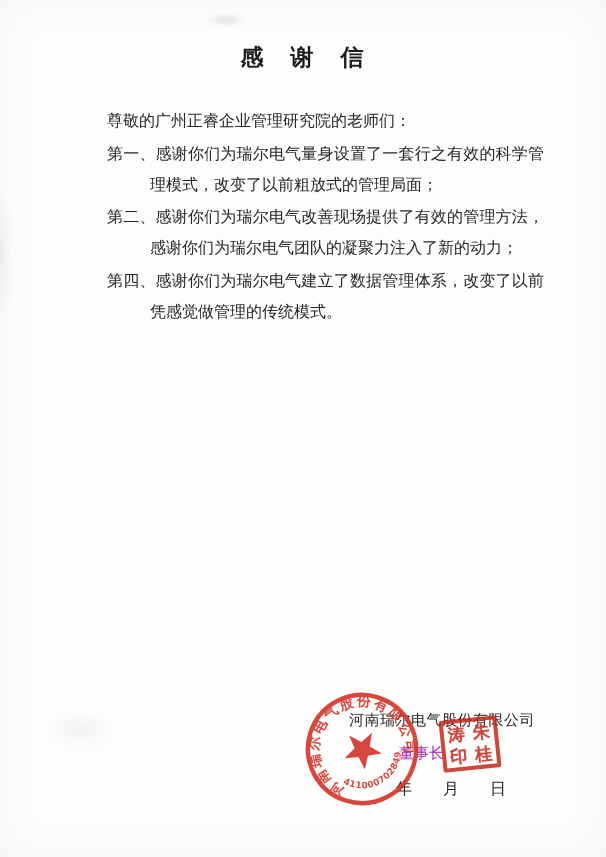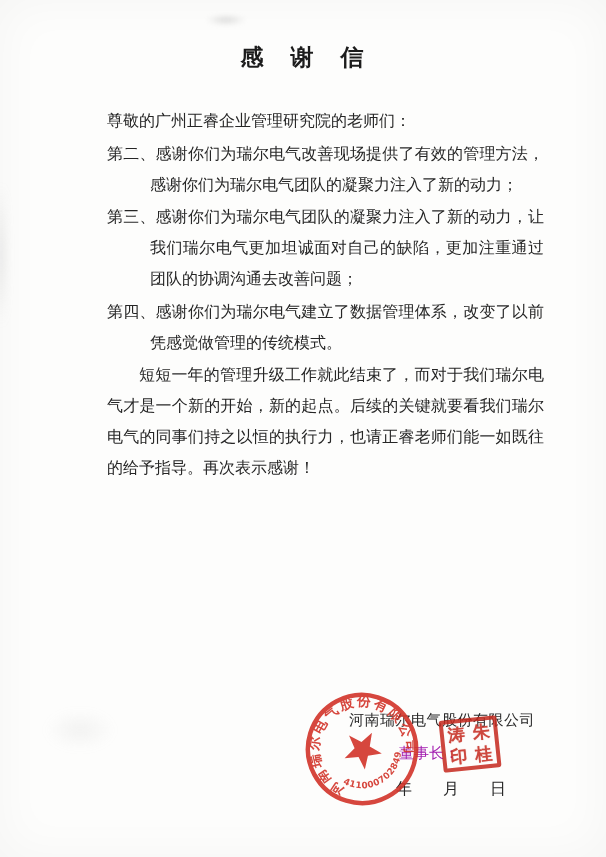--- a/index.html
+++ b/index.html
@@ -85,24 +85,23 @@
 <div class="page">
 
   <div class="smudge smudge-top"></div>
   <div class="smudge smudge-left"></div>
   <div class="smudge smudge-bottom"></div>
 
   <div class="title">感　谢　信</div>
 
   <div class="body-text">
     <p>尊敬的广州正睿企业管理研究院的老师们：</p>
+    <p class="item">第一、感谢你们为瑞尔电气量身设置了一套行之有效的科学管理模式，改变了以前粗放式的管理局面；</p>
     <p class="item">第二、感谢你们为瑞尔电气改善现场提供了有效的管理方法，感谢你们为瑞尔电气团队的凝聚力注入了新的动力；</p>
-    <p class="item">第三、感谢你们为瑞尔电气团队的凝聚力注入了新的动力，让我们瑞尔电气更加坦诚面对自己的缺陷，更加注重通过团队的协调沟通去改善问题；</p>
     <p class="item">第四、感谢你们为瑞尔电气建立了数据管理体系，改变了以前凭感觉做管理的传统模式。</p>
-    <p class="indent2">短短一年的管理升级工作就此结束了，而对于我们瑞尔电气才是一个新的开始，新的起点。后续的关键就要看我们瑞尔电气的同事们持之以恒的执行力，也请正睿老师们能一如既往的给予指导。再次表示感谢！</p>
   </div>
 
   <div class="sig-company">河南瑞尔电气股份有限公司</div>
   <div class="sig-role">董事长：</div>
   <div class="sig-date">
     <span>年</span>
     <span>月</span>
     <span>日</span>
   </div>
 

